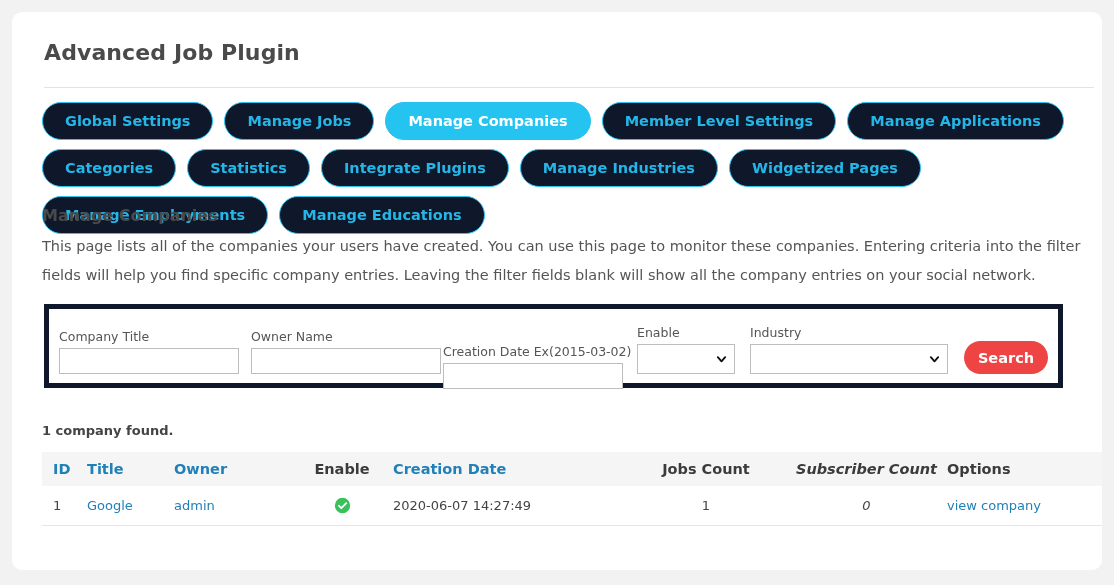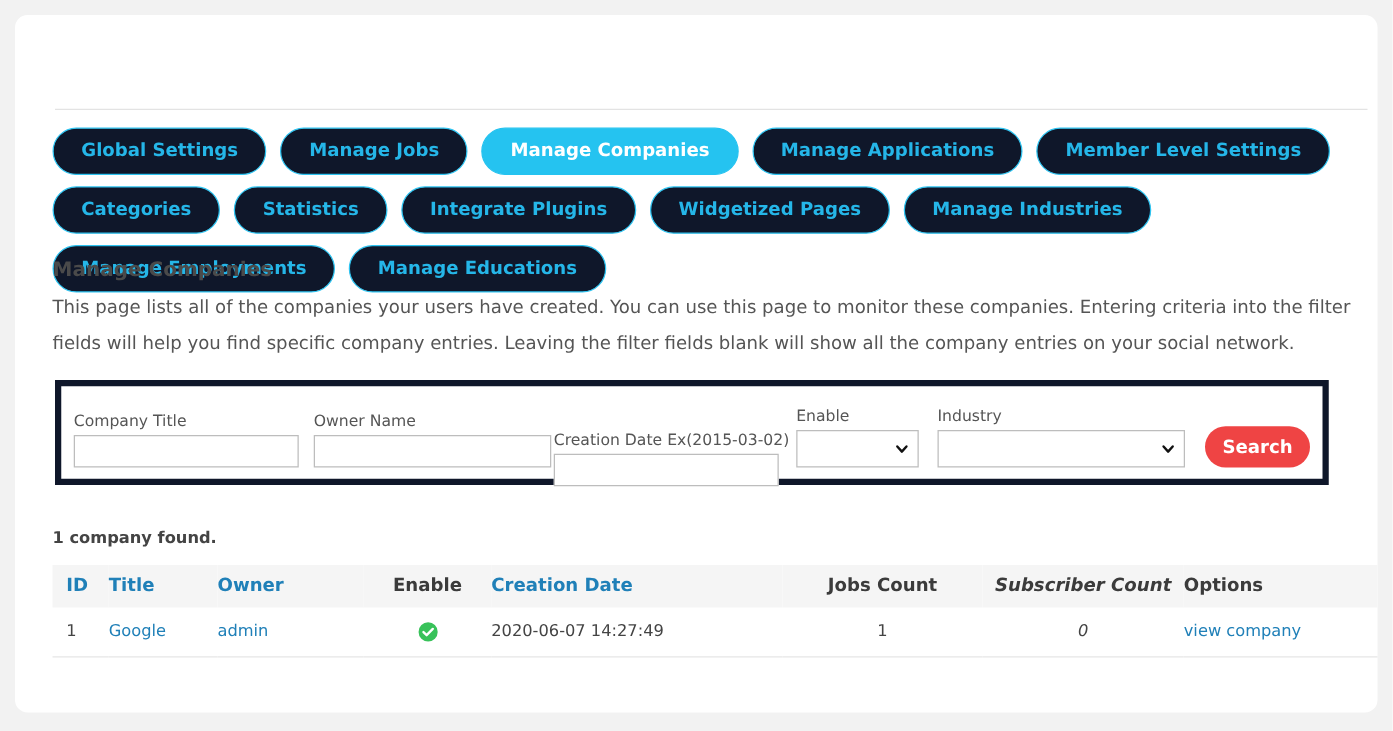--- a/index.html
+++ b/index.html
@@ -225,33 +225,34 @@
     width: 17px;
     height: 17px;
     vertical-align: middle;
   }
 </style>
 </head>
 <body>
 
 <div id="app-card">
 
+  <div class="page-title">Advanced Job Plugin</div>
   <div class="title-divider"></div>
 
   <div class="tabs" id="tabs-container">
       <div class="tab">Global Settings</div>
       <div class="tab">Manage Jobs</div>
       <div class="tab active">Manage Companies</div>
+      <div class="tab">Member Level Settings</div>
       <div class="tab">Manage Applications</div>
-      <div class="tab">Member Level Settings</div>
       <div class="tab">Categories</div>
       <div class="tab">Statistics</div>
       <div class="tab">Integrate Plugins</div>
+      <div class="tab">Manage Industries</div>
       <div class="tab">Widgetized Pages</div>
-      <div class="tab">Manage Industries</div>
       <div class="tab">Manage Employments</div>
       <div class="tab">Manage Educations</div>
     </div>
 
   <div class="section-heading">Manage Companies</div>
   <div class="section-desc">This page lists all of the companies your users have created. You can use this page to monitor these companies. Entering criteria into the filter fields will help you find specific company entries. Leaving the filter fields blank will show all the company entries on your social network.</div>
 
   <div class="filter-panel">
 
     <div class="filter-field" style="left:10px; top:20px;">

